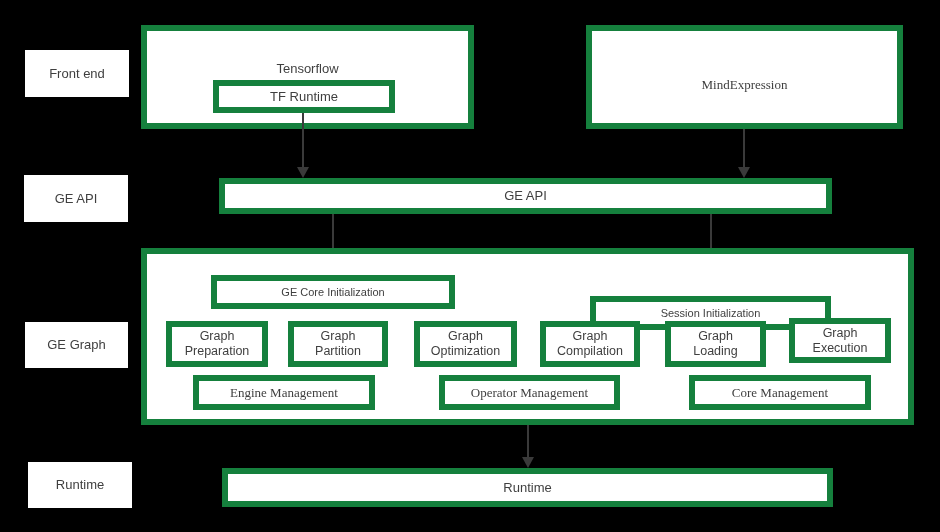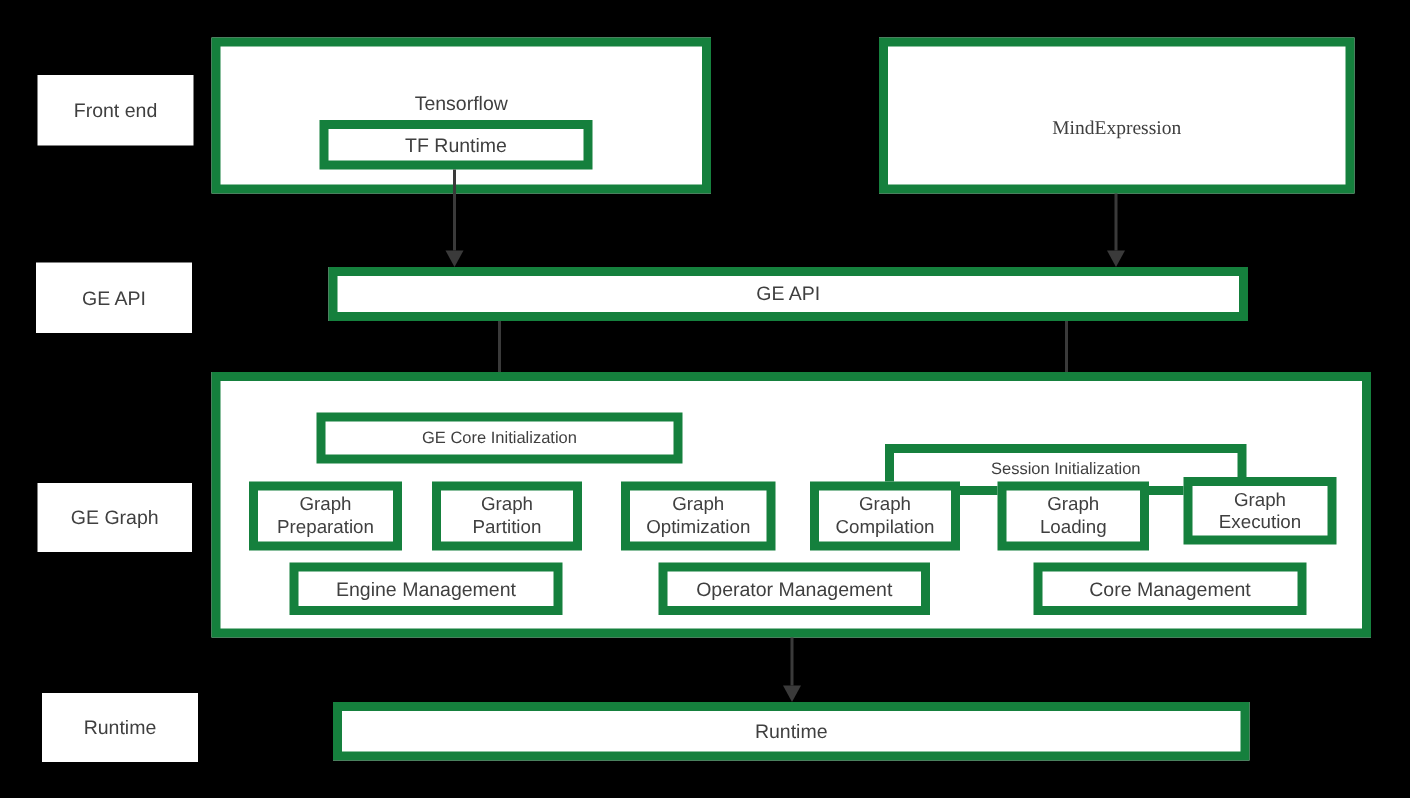--- a/index.html
+++ b/index.html
@@ -45,20 +45,21 @@
   }
   .bar-label {
     font-size: 13px;
   }
   .unit {
     font-size: 12.5px;
     text-align: center;
   }
   .wide-unit {
     font-size: 13px;
+    font-family: Liberation Serif, serif;
   }
   .init-box {
     font-size: 11px;
   }
   
   .arrow {
     position: absolute;
     width: 0;
   }
   .arrow .shaft {

